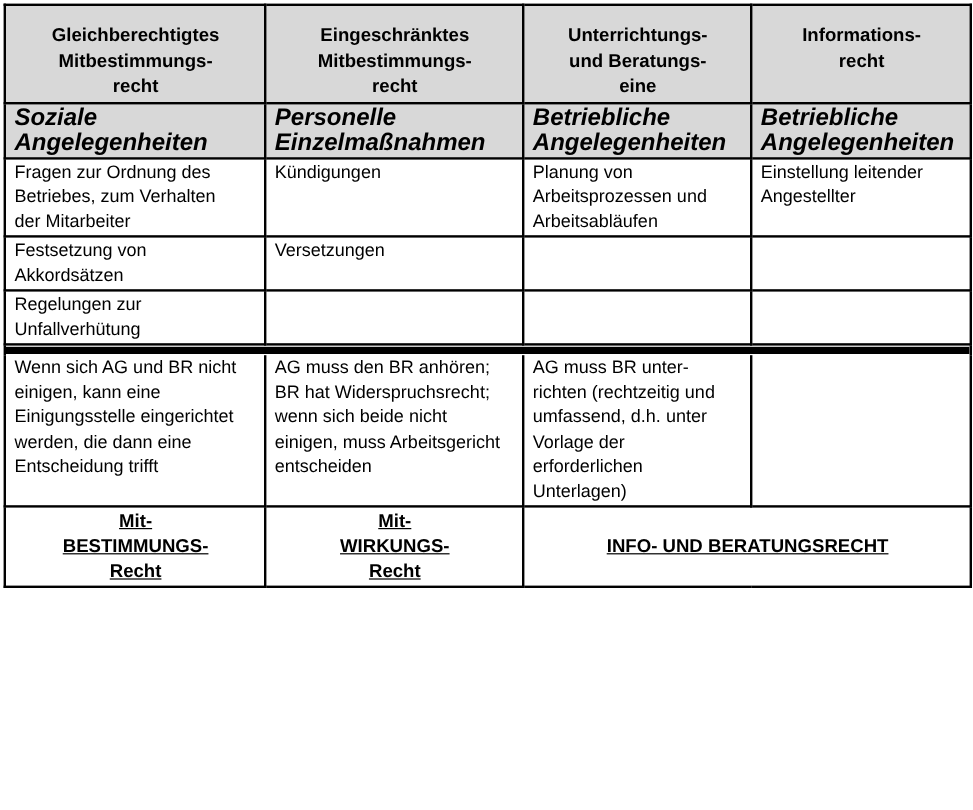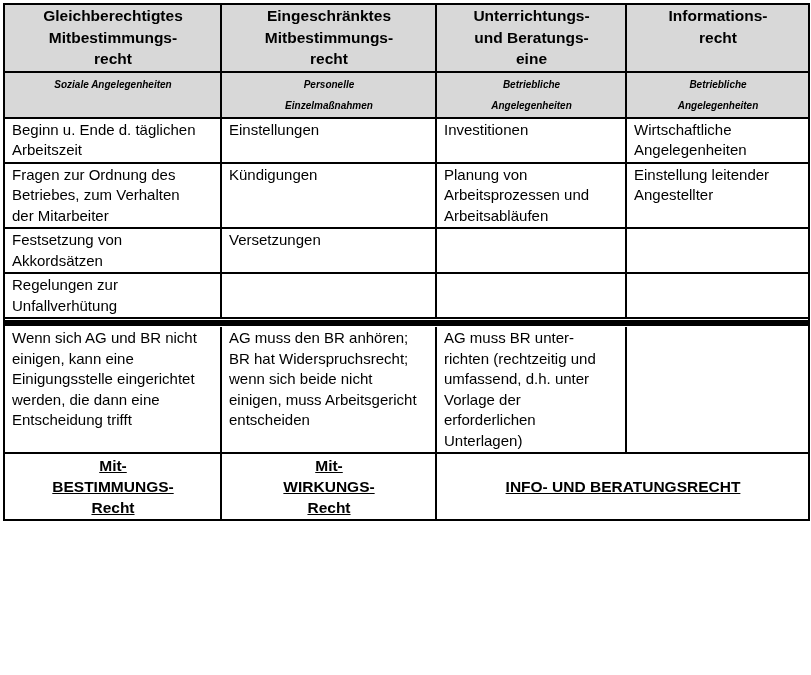--- a/index.html
+++ b/index.html
@@ -26,28 +26,28 @@
     line-height: 20.5px;
     text-align: left;
     font-weight: normal;
   }
   tr.head th {
     background: #d8d8d8;
     text-align: center;
     font-weight: bold;
     font-size: 15.5px;
     line-height: 21.5px;
-    padding-top: 0;
+    padding-top: 14px;
   }
   tr.subhead th {
     background: #d8d8d8;
-    text-align: center;
+    text-align: left;
     font-weight: bold;
     font-style: italic;
-    font-size: 10px;
+    font-size: 20px;
     line-height: 21px;
     padding-top: 1px;
   }
   tr.barrow td.barcell {
     padding: 0;
     border-left: 0;
     border-right: 0;
     border-top: 2px solid #000;
     border-bottom: 0;
     height: 8px;
@@ -92,28 +92,20 @@
 recht</th>
     </tr>
     <tr class="subhead" style="height:42px">
       <th>Soziale Angelegenheiten</th>
       <th>Personelle
 Einzelmaßnahmen</th>
       <th>Betriebliche
 Angelegenheiten</th>
       <th>Betriebliche
 Angelegenheiten</th>
-    </tr>
-    <tr style="height:40px">
-      <td>Beginn u. Ende d. täglichen
-Arbeitszeit</td>
-      <td>Einstellungen</td>
-      <td>Investitionen</td>
-      <td>Wirtschaftliche
-Angelegenheiten</td>
     </tr>
     <tr style="height:61px">
       <td>Fragen zur Ordnung des
 Betriebes, zum Verhalten
 der Mitarbeiter</td>
       <td>Kündigungen</td>
       <td>Planung von
 Arbeitsprozessen und
 Arbeitsabläufen</td>
       <td>Einstellung leitender

